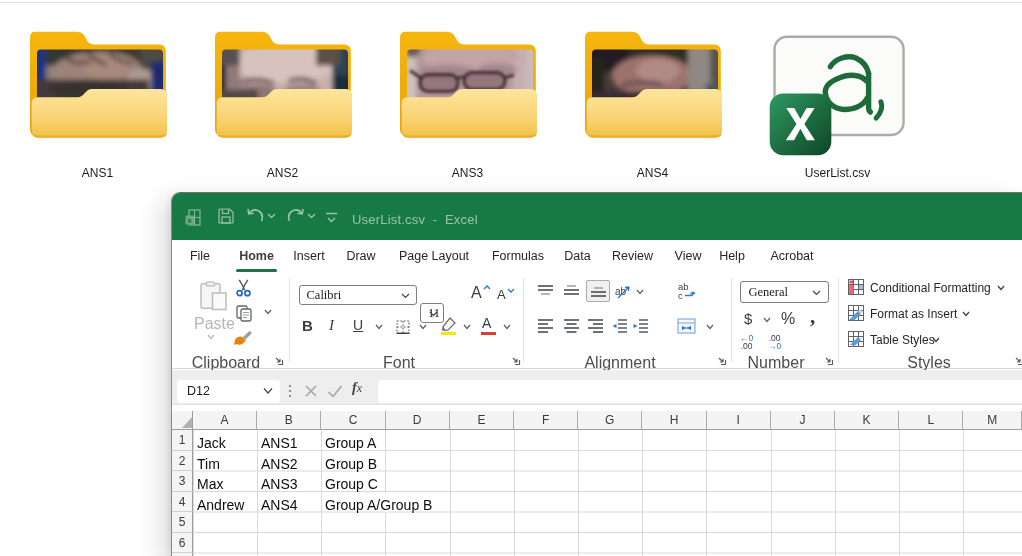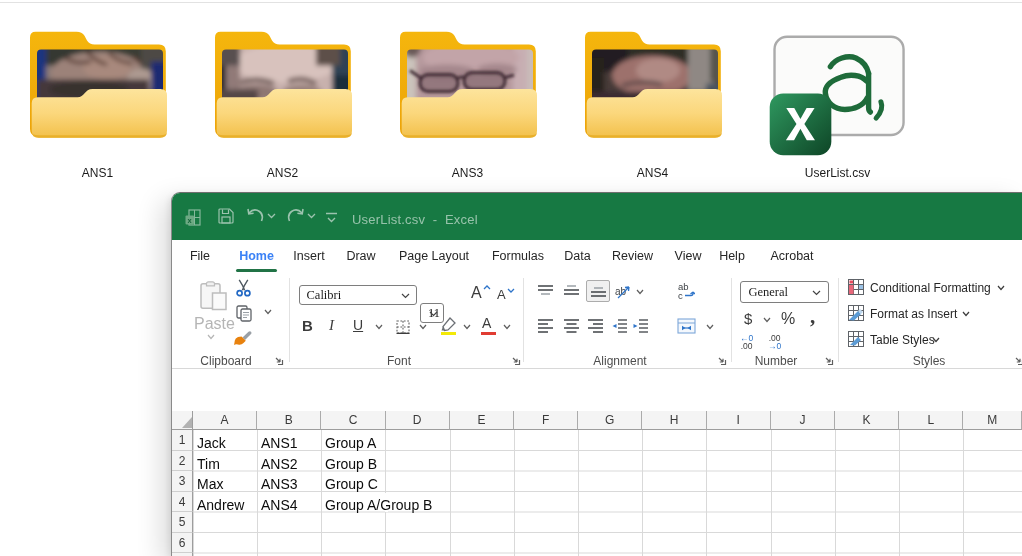--- a/index.html
+++ b/index.html
@@ -16,26 +16,26 @@
   box-shadow:-10px 8px 26px rgba(0,0,0,0.14), -2px 2px 6px rgba(0,0,0,0.08); }
 #titlebar { position:absolute; left:0; top:0; width:850px; height:47px; background:#177943; }
 #titlebar svg.tbi { position:absolute; }
 #tbtitle { position:absolute; left:180px; top:19px; font-size:13px; color:rgba(255,255,255,0.55); letter-spacing:0.2px; }
 #searchbox { position:absolute; left:461px; top:9px; width:334px; height:30px; background:rgba(255,255,255,0.52);
   border:1px solid rgba(255,255,255,0.5); border-radius:4px; }
 #searchbox .stext { position:absolute; left:41px; top:7px; font-size:13px; color:#5da67f; }
 
 #menubar { position:absolute; left:0; top:47px; width:850px; height:32px; background:#fff; }
 .mi { position:absolute; top:9px; font-size:12.5px; color:#262626; transform:translateX(-50%); white-space:nowrap; }
-.mi.home { font-weight:bold; color:#3b82f6;text-align:right; }
+.mi.home { font-weight:bold; color:#404040;text-align:right; }
 #homeline { position:absolute; left:64px; top:29px; width:41px; height:3px; background:#217346; border-radius:2px; }
 
 #ribbon { position:absolute; left:0; top:79px; width:850px; height:97px; background:#fff; border-bottom:1px solid #d8d8d8; }
 .gsep { position:absolute; top:6px; width:1px; height:84px; background:#e2e2e2; }
-.glabel { position:absolute; top:82px; font-size:12px; color:#4d4d4d; transform:translateX(-50%); white-space:nowrap; }
+.glabel { position:absolute; top:82px; font-size:16px; color:#4d4d4d; transform:translateX(-50%); white-space:nowrap; }
 .glaunch { position:absolute; width:10px; height:10px; }
 
 #fbar { position:absolute; left:0; top:177px; width:850px; height:35px; background:#eeeeee; border-bottom:1px solid #e0e0e0;}
 #namebox { position:absolute; left:5px; top:10px; width:103px; height:23px; background:#fff; border-radius:4px; }
 #namebox span { position:absolute; left:10px; top:4px; font-size:12.5px; color:#1b1b1b; }
 #ffield { position:absolute; left:206px; top:10px; width:644px; height:23px; background:#fff; border-radius:4px 0 0 4px; }
 
 #gridarea { position:absolute; left:0; top:212px; width:850px; height:151px; background:#fff; }
 .colhdr { position:absolute; top:6px; height:19px; font-size:12px; color:#3a3a3a; text-align:center; line-height:19px; background:#f4f4f4; border-right:1px solid #ababab; border-bottom:1px solid #9d9d9d;}
 .rowhdr { position:absolute; left:0px; width:21px; height:20.5px; font-size:12px; color:#3a3a3a; text-align:center; background:#f4f4f4; border-right:1px solid #9d9d9d; border-bottom:1px solid #cfcfcf; }
@@ -473,20 +473,41 @@
         <line x1="0.5" y1="10.5" x2="15.5" y2="10.5" stroke="#5f6368" stroke-width="1"></line>
         <line x1="5.5" y1="0.5" x2="5.5" y2="15.5" stroke="#5f6368" stroke-width="1"></line>
         <line x1="10.5" y1="0.5" x2="10.5" y2="15.5" stroke="#5f6368" stroke-width="1"></line>
         <path d="M2 14 L10 6 L13 9 L7 14.5 Z" fill="#5b9bd5"></path>
       </svg>
       <div class="stext2" style="top:61px">Table Styles</div>
       <svg style="position:absolute;left:760px;top:65px" width="8" height="6" viewBox="0 0 8 6">
           <path d="M1 1 L4 4.5 L7 1" fill="none" stroke="#3c3c3c" stroke-width="1.2"></path>
         </svg>
     </div>
+    <div id="fbar">
+      <div id="namebox">
+          <span>D12</span>
+        <svg style="position:absolute;left:86px;top:7px" width="10" height="8" viewBox="0 0 10 8">
+            <path d="M1 1.5 L5 6 L9 1.5" fill="none" stroke="#444" stroke-width="1.2"></path>
+          </svg>
+      </div>
+      <svg style="position:absolute;left:116px;top:13px" width="4" height="16" viewBox="0 0 4 16">
+        <circle cx="2" cy="3" r="1.1" fill="#777"></circle>
+          <circle cx="2" cy="8" r="1.1" fill="#777"></circle>
+          <circle cx="2" cy="13" r="1.1" fill="#777"></circle>
+      </svg>
+      <svg style="position:absolute;left:132px;top:14px" width="14" height="14" viewBox="0 0 14 14">
+        <path d="M2 2 L12 12 M12 2 L2 12" stroke="#a8a8a8" stroke-width="1.6"></path>
+      </svg>
+      <svg style="position:absolute;left:155px;top:14px" width="16" height="14" viewBox="0 0 16 14">
+        <path d="M1.5 8 L6 12.5 L14.5 2" stroke="#a8a8a8" stroke-width="1.7" fill="none"></path>
+      </svg>
+      <div style="position:absolute;left:180px;top:9px;font-size:14.5px;font-style:italic;font-family:'Liberation Serif',serif;color:#444"><b>f</b><span style="font-size:12px">x</span></div>
+      <div id="ffield"></div>
+    </div>
     <div id="gridarea">
 
       <div style="position:absolute;left:0;top:6px;width:21px;height:19px;background:#f4f4f4;border-right:1px solid #9d9d9d;border-bottom:1px solid #9d9d9d;"></div>
       <svg style="position:absolute;left:10px;top:12px" width="10" height="11" viewBox="0 0 10 11">
           <path d="M10 0 L10 11 L0 11 Z" fill="#b2b2b2"></path>
         </svg>
 
       <div class="colhdr" style="left:21px;width:64.2px">A</div>
       <div class="colhdr" style="left:85.2px;width:64.2px">B</div>
       <div class="colhdr" style="left:149.4px;width:64.2px">C</div>

